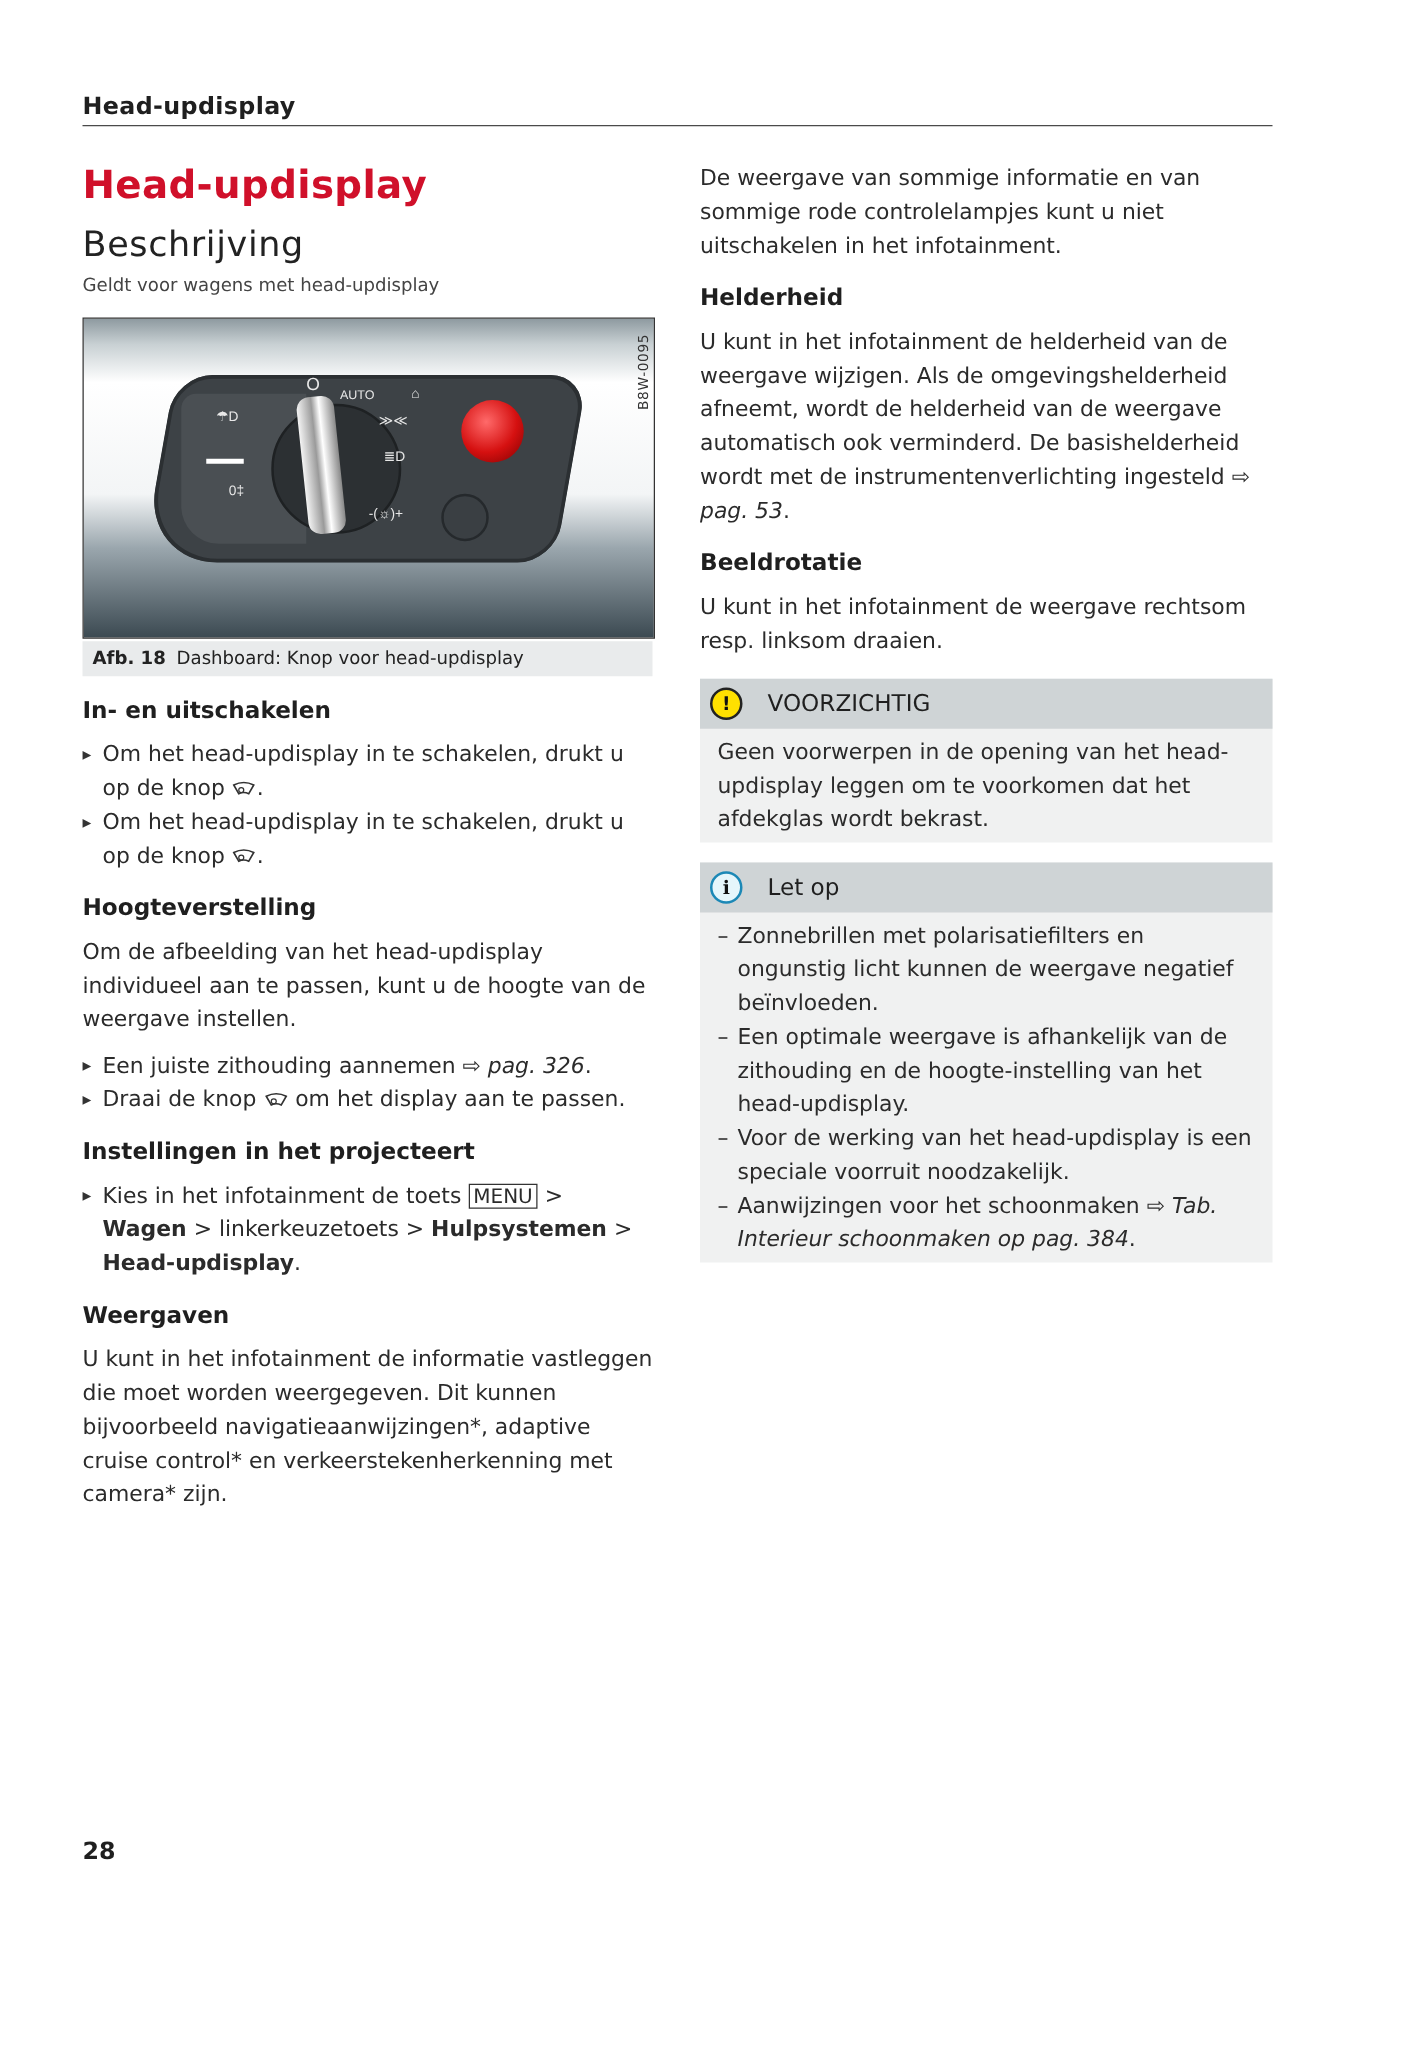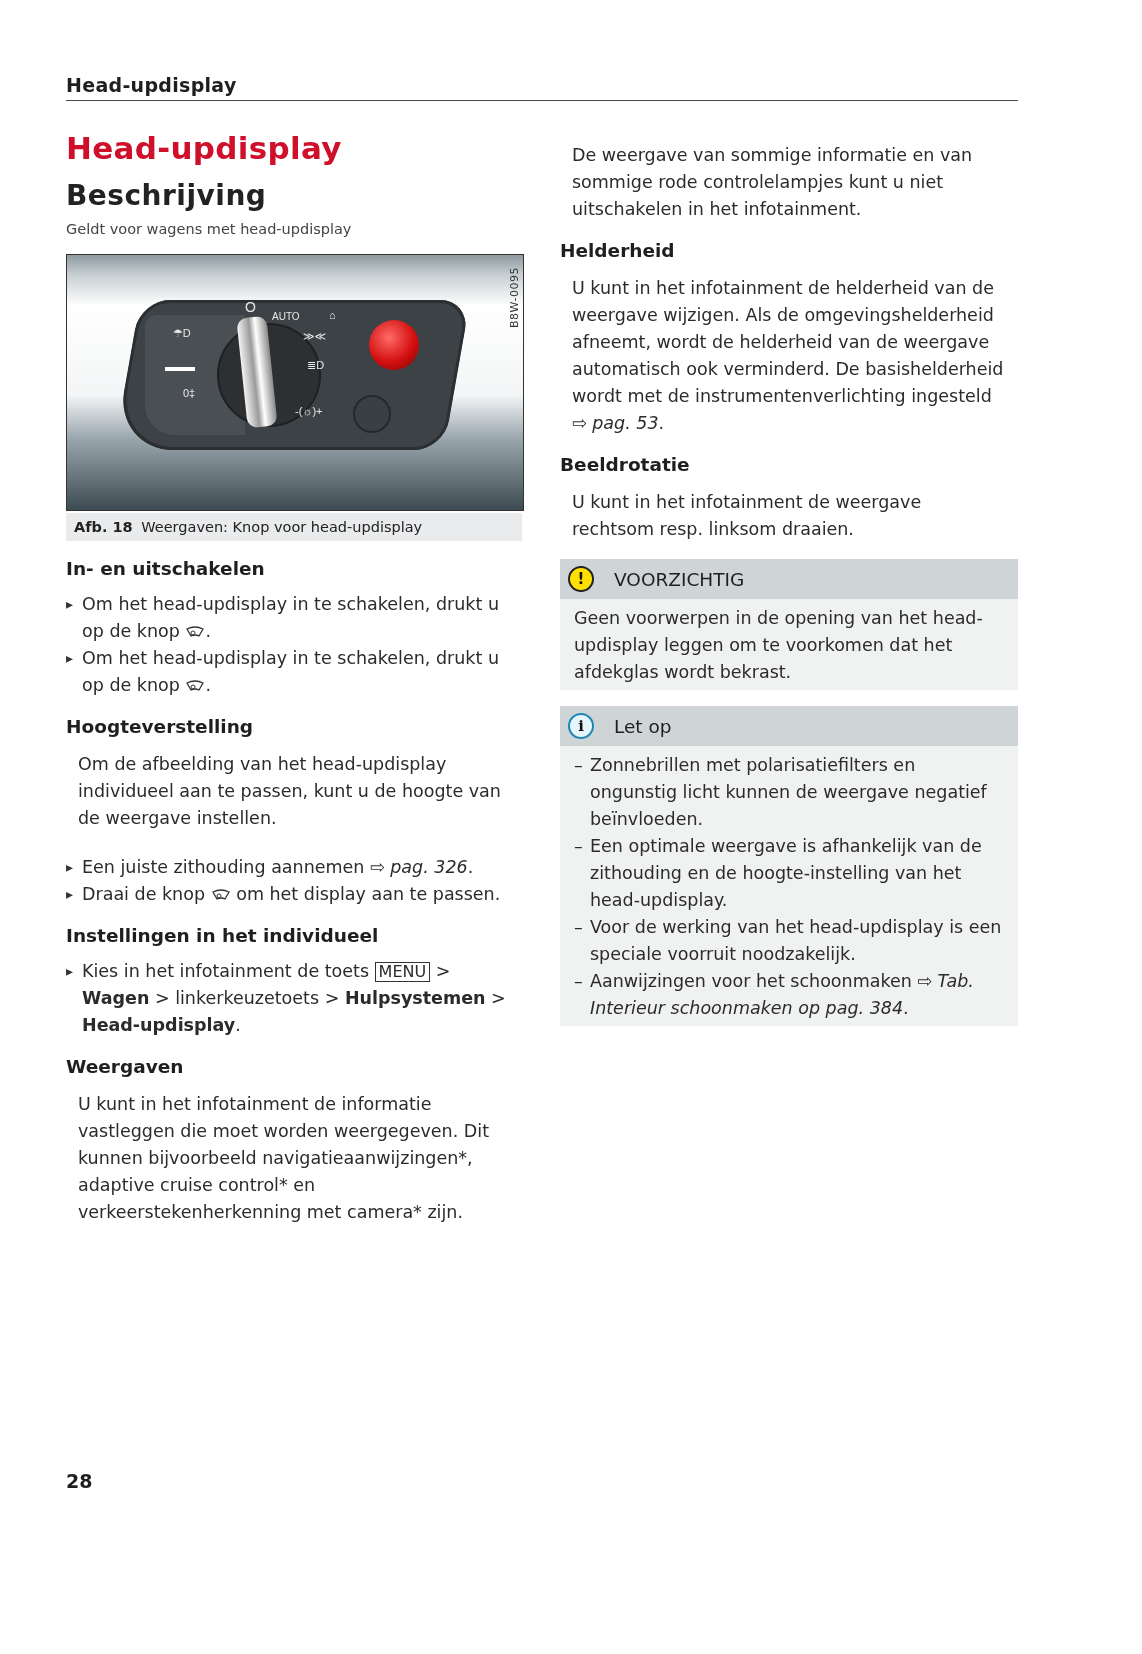--- a/index.html
+++ b/index.html
@@ -4,38 +4,38 @@
 <style>
   html, body { margin: 0; padding: 0; background: #ffffff; }
   body { width: 1142px; height: 1654px; position: relative; overflow: hidden; font-family: "DejaVu Sans", sans-serif; color: #2a2a2a; }
 
   .running-header { position: absolute; left: 66px; top: 74px; width: 952px; font-size: 19px; font-weight: bold; color: #1f1f1f; letter-spacing: 0.3px; padding-bottom: 4px; border-bottom: 1.5px solid #4a4a4a; }
 
   .col-left { position: absolute; left: 66px; top: 130px; width: 456px; }
   .col-right { position: absolute; left: 560px; top: 130px; width: 458px; }
 
   .chapter-title { font-size: 31px; font-weight: bold; color: #d0102a; margin: 0; line-height: 1.2; letter-spacing: 0.3px; }
-  .section-title { font-size: 28px; font-weight: bold; color: #222; margin: 12px 0 0 0; line-height: 1.2; letter-spacing: 0.5px; }
+  .section-title { font-size: 28px; font-weight: normal; color: #222; margin: 12px 0 0 0; line-height: 1.2; letter-spacing: 0.5px; }
   .applies { font-size: 14.5px; color: #444; margin-top: 8px; }
 
   .figure { margin-top: 17px; width: 456px; border: 1px solid #333; position: relative; height: 255px; overflow: hidden; background: linear-gradient(180deg, #8e9aa0 0%, #c8d0d3 8%, #ffffff 20%, #f3f5f6 55%, #9aa6ad 72%, #3c4a52 100%); }
   .fig-code { position: absolute; right: 2px; top: 12px; writing-mode: vertical-rl; transform: rotate(180deg); font-size: 11px; color: #333; letter-spacing: 0.5px; }
   .panel { position: absolute; left: 60px; top: 45px; width: 330px; height: 150px; background: #3d4246; border-radius: 30px 30px 30px 60px; transform: skewX(-10deg); box-shadow: inset 0 0 0 3px #2b2f32; }
   .panel-left { position: absolute; left: 78px; top: 60px; width: 100px; height: 120px; background: #4a4f53; border-radius: 12px 0 0 30px; }
   .knob-ring { position: absolute; left: 150px; top: 68px; width: 100px; height: 100px; border-radius: 50%; background: #2c3033; border: 2px solid #1e2123; }
   .knob { position: absolute; left: 175px; top: 62px; width: 30px; height: 110px; background: linear-gradient(90deg, #f4f4f4, #9a9a9a 40%, #ffffff 60%, #888); border-radius: 10px; transform: rotate(-6deg); }
   .red-button { position: absolute; left: 302px; top: 65px; width: 50px; height: 50px; border-radius: 50%; background: radial-gradient(circle at 40% 35%, #ff6a6a, #d51010 55%, #7c0000); }
   .dark-button { position: absolute; left: 286px; top: 140px; width: 34px; height: 34px; border-radius: 50%; background: #3a3f43; border: 2px solid #25292c; }
   .sym { position: absolute; color: #e8e8e8; font-size: 11px; font-family: "Liberation Sans", sans-serif; }
   .white-bar { position: absolute; left: 98px; top: 112px; width: 30px; height: 4px; background: #fff; }
 
   .caption { margin-top: 2px; background: #e9ebec; padding: 6px 8px; font-size: 14.5px; color: #222; }
   .caption b { font-weight: bold; margin-right: 4px; }
 
-  p.body { font-size: 17.5px; line-height: 27px; margin: 12px; color: #2b2b2b; }
+  p.body { font-size: 17.5px; line-height: 27px; margin: 0; color: #2b2b2b; }
   .mt-intro { margin-top: 26px; }
   h3.sub { font-size: 18.5px; font-weight: bold; margin: 16px 0 10px 0; color: #1f1f1f; line-height: 24px; }
 
   ul.steps { list-style: none; padding: 0; margin: 0; }
   ul.steps li { font-size: 17.5px; line-height: 27px; padding-left: 16px; position: relative; color: #2b2b2b; }
   ul.steps li::before { content: "\25B8"; position: absolute; left: 0; top: 0; font-size: 14px; color: #333; }
   .ref { font-style: italic; }
   .kbd { border: 1px solid #333; padding: 0 3px; font-size: 16px; line-height: 18px; display: inline-block; }
   b.strong { font-weight: bold; }
   .spacer-s { height: 10px; }
@@ -78,21 +78,21 @@
     <span class="sym" style="left:116px;top:132px;">0‡</span>
     <span class="sym" style="left:236px;top:75px;">≫≪</span>
     <span class="sym" style="left:240px;top:104px;">≣D</span>
     <span class="sym" style="left:262px;top:54px;">⌂</span>
     <div class="red-button"></div>
     <div class="dark-button"></div>
     <span class="fig-code">B8W-0095</span>
   </div>
   <div class="caption">
     <b>Afb. 18</b>
-    <span>Weergaven: Knop voor head-updisplay</span>
+    <span>Dashboard: Knop voor head-updisplay</span>
   </div>
 
 
   <h3 class="sub">In- en uitschakelen</h3>
   <ul class="steps">
     <li>
       <span>Om het head-updisplay in te schakelen, drukt u op de knop</span>
       <svg class="icon-hud" viewBox="0 0 20 12">
           <path d="M2 3 Q10 -1 18 3 L14 10 Q10 8 6 10 Z" fill="none" stroke="#333" stroke-width="1.3"></path>
           <circle cx="8" cy="7" r="2" fill="none" stroke="#333" stroke-width="1"></circle>
@@ -118,21 +118,21 @@
     <li>
       <span>Draai de knop</span>
       <svg class="icon-hud" viewBox="0 0 20 12">
           <path d="M2 3 Q10 -1 18 3 L14 10 Q10 8 6 10 Z" fill="none" stroke="#333" stroke-width="1.3"></path>
           <circle cx="8" cy="7" r="2" fill="none" stroke="#333" stroke-width="1"></circle>
         </svg>
       <span>om het display aan te passen.</span>
     </li>
   </ul>
 
-  <h3 class="sub">Instellingen in het individueel</h3>
+  <h3 class="sub">Instellingen in het projecteert</h3>
   <ul class="steps">
     <li>
       <span>Kies in het infotainment de toets</span>
       <span class="kbd">MENU</span><span> &gt; </span><b class="strong">Wagen</b><span> &gt; </span><span>linkerkeuzetoets</span><span> &gt; </span><b class="strong">Hulpsystemen</b><span> &gt; </span><b class="strong">Head-updisplay</b><span>.</span>
     </li>
   </ul>
 
   <h3 class="sub">Weergaven</h3>
   <p class="body">U kunt in het infotainment de informatie vastleggen die moet worden weergegeven. Dit kunnen bijvoorbeeld navigatieaanwijzingen*, adaptive cruise control* en verkeerstekenherkenning met camera* zijn.</p>
 </div>

